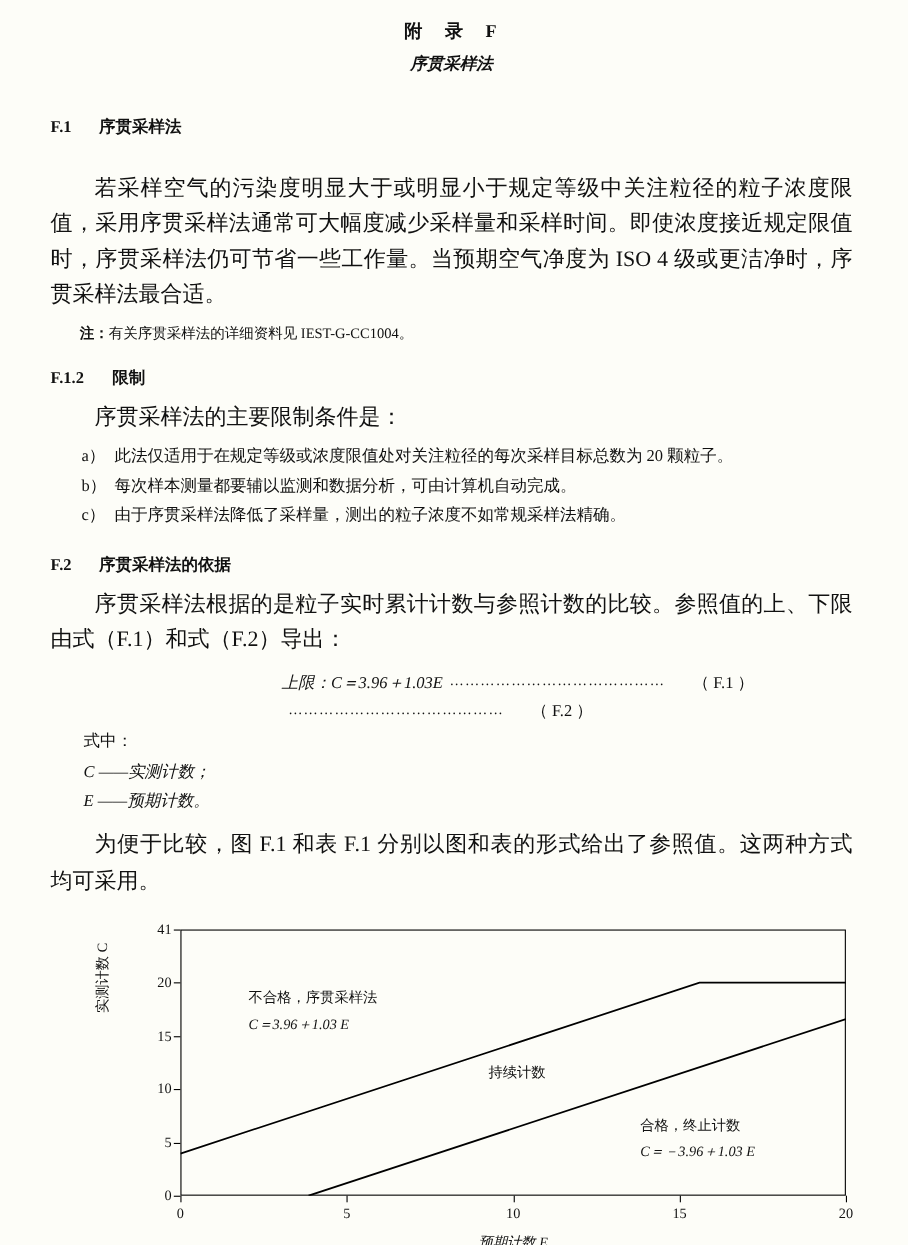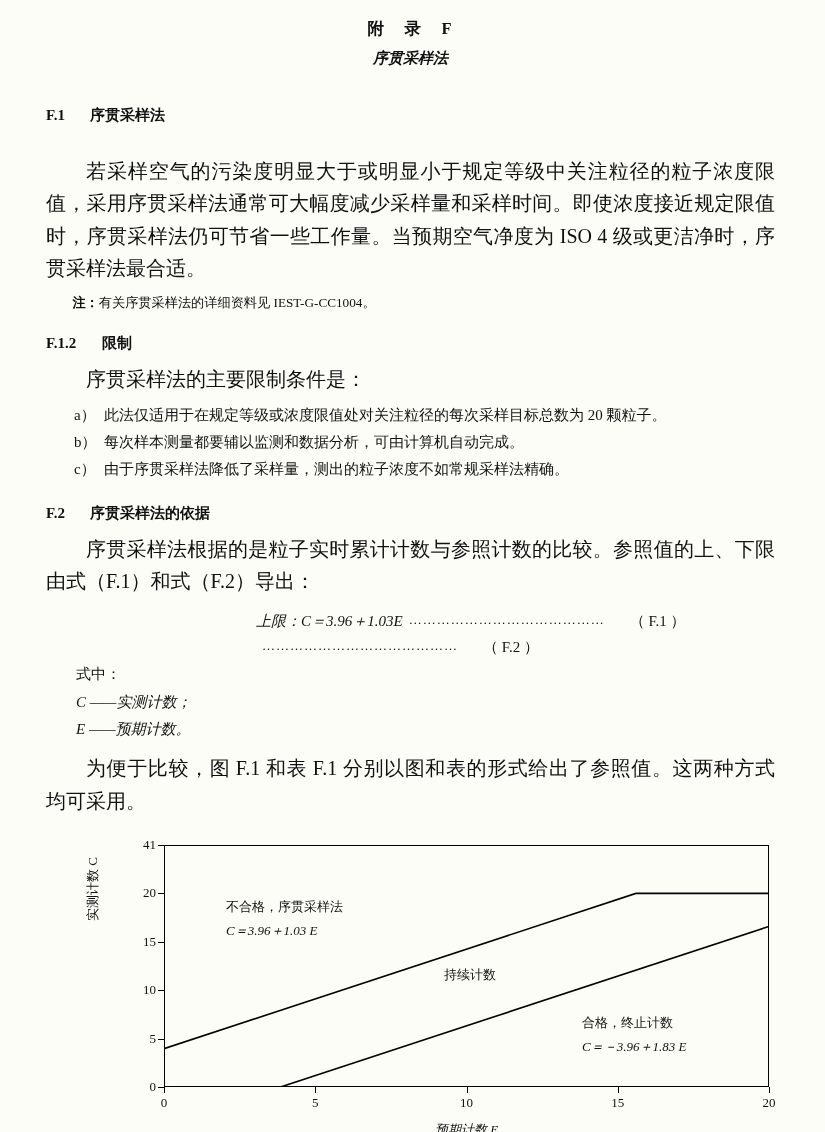--- a/index.html
+++ b/index.html
@@ -296,21 +296,21 @@
         <div>不合格，序贯采样法</div>
         <div class="italic" style="margin-top:5px;">C＝3.96＋1.03 E</div>
       </div>
 
       <div class="annot" style="left:280px; top:120px;">
         <div>持续计数</div>
       </div>
 
       <div class="annot" style="left:418px; top:168px;">
         <div>合格，终止计数</div>
-        <div class="italic" style="margin-top:5px;">C＝－3.96＋1.83 E</div>
+        <div class="italic" style="margin-top:5px;">C＝－3.96＋1.03 E</div>
       </div>
 
       <div class="xlabel italic">预期计数 E</div>
     </div>
   </div>
 
   <div class="figcap">图 F.1　序贯采样法合格与否边界线</div>
 
 </div>
 

